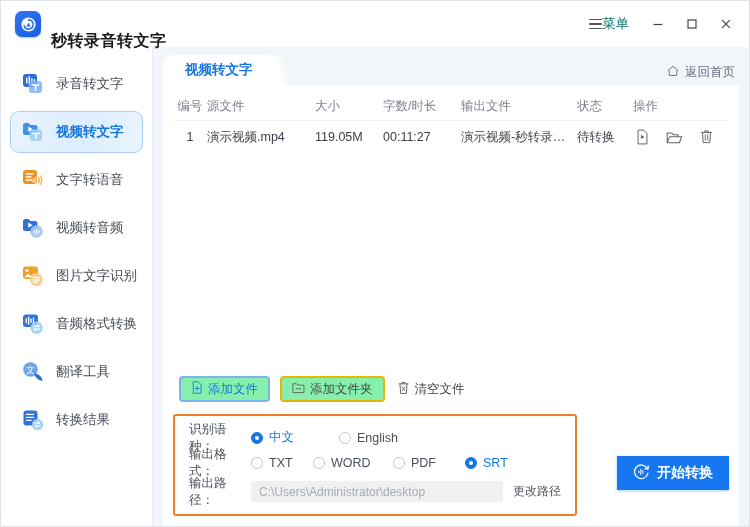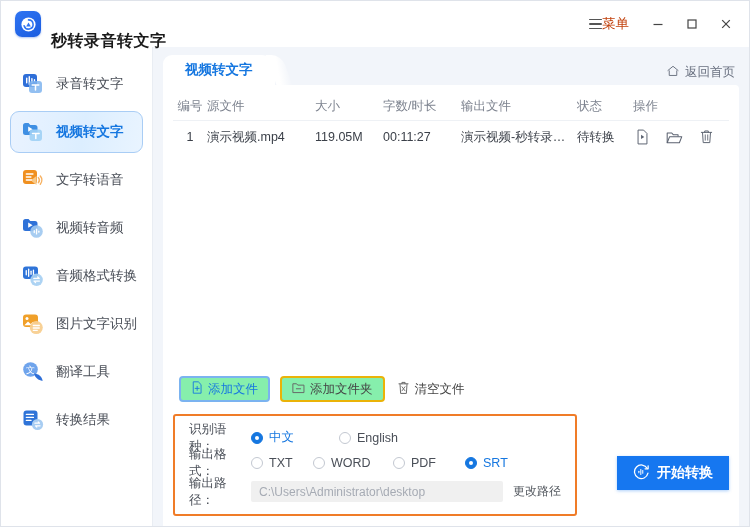--- a/index.html
+++ b/index.html
@@ -36,21 +36,21 @@
   }
   .logo svg{display:block}
   .app-title{
     margin-left:10px; font-size:16px; font-weight:bold; color:#1b1b1b;
     letter-spacing:.5px;
     margin-top:35px;
   }
   .tb-right{ margin-left:auto; display:flex; align-items:center; }
   .menu-btn{
     display:flex;align-items:center;
-    padding:5px 10px;border-radius:4px;color:#c2410c;font-size:13.5px;
+    padding:5px 10px;border-radius:4px;color:#0f766e;font-size:13.5px;
     cursor:default;
   }
   .hamburger{display:inline-flex;flex-direction:column;gap:3px;width:13px}
   .hamburger i{display:block;height:1.4px;background:#555;border-radius:1px}
   .win-btn{
     width:30px;height:30px;margin-left:4px;
     display:flex;align-items:center;justify-content:center;
     border-radius:3px;cursor:default;
   }
 
@@ -309,43 +309,43 @@
             <rect x="14.9" y="12.6" width="1.3" height="6" rx=".65" fill="#fff"></rect>
             <rect x="17.2" y="14.6" width="1.3" height="2.2" rx=".65" fill="#fff"></rect>
           </svg>
         </span>
         <span class="nav-label">视频转音频</span>
       </div>
 
       <div class="nav-item">
         <span class="nav-ico">
           <svg width="24" height="24" viewBox="0 0 24 24">
+            <rect x="2" y="2.5" width="15" height="12.5" rx="3" fill="#f0a02a"></rect>
+            <circle cx="6" cy="6.6" r="1.5" fill="#fff"></circle>
+            <path d="M3.4 13.2l3.6-3.8 2.6 2.6 2.2-2 3.6 3.2z" fill="#fff"></path>
+            <circle cx="15.3" cy="15.6" r="6.5" fill="#f8cf90" opacity=".95"></circle>
+            <path d="M12.3 13.5h6M12.3 16h6M12.3 18.3h4" stroke="#fff" stroke-width="1.3" stroke-linecap="round"></path>
+          </svg>
+        </span>
+        <span class="nav-label">图片文字识别</span>
+      </div>
+
+      <div class="nav-item">
+        <span class="nav-ico">
+          <svg width="24" height="24" viewBox="0 0 24 24">
             <rect x="2" y="2.5" width="15" height="12.5" rx="3" fill="#2f74d8"></rect>
             <rect x="4.6" y="6" width="1.3" height="5.5" rx=".65" fill="#fff"></rect>
             <rect x="7" y="4.6" width="1.3" height="8.3" rx=".65" fill="#fff"></rect>
             <rect x="9.4" y="6.6" width="1.3" height="4.3" rx=".65" fill="#fff"></rect>
             <rect x="11.8" y="5.4" width="1.3" height="6.6" rx=".65" fill="#fff"></rect>
             <circle cx="15.6" cy="15.8" r="6.2" fill="#a6cff2" opacity=".92"></circle>
             <path d="M12.8 14.4h5.4l-1.6-1.5M18.4 17.1h-5.4l1.6 1.5" stroke="#fff" stroke-width="1.3" fill="none" stroke-linecap="round" stroke-linejoin="round"></path>
           </svg>
         </span>
         <span class="nav-label">音频格式转换</span>
-      </div>
-
-      <div class="nav-item">
-        <span class="nav-ico">
-          <svg width="24" height="24" viewBox="0 0 24 24">
-            <rect x="2" y="2.5" width="15" height="12.5" rx="3" fill="#f0a02a"></rect>
-            <circle cx="6" cy="6.6" r="1.5" fill="#fff"></circle>
-            <path d="M3.4 13.2l3.6-3.8 2.6 2.6 2.2-2 3.6 3.2z" fill="#fff"></path>
-            <circle cx="15.3" cy="15.6" r="6.5" fill="#f8cf90" opacity=".95"></circle>
-            <path d="M12.3 13.5h6M12.3 16h6M12.3 18.3h4" stroke="#fff" stroke-width="1.3" stroke-linecap="round"></path>
-          </svg>
-        </span>
-        <span class="nav-label">图片文字识别</span>
       </div>
 
       <div class="nav-item">
         <span class="nav-ico">
           <svg width="24" height="24" viewBox="0 0 24 24">
             <circle cx="9.5" cy="9.5" r="7.3" fill="#6fa4ec"></circle>
             <text x="9.5" y="13" font-size="9" fill="#fff" text-anchor="middle" font-family="DejaVu Sans">文</text>
             <path d="M13 13.5c4.8.4 8 3 8.6 7.4-4.4-.6-7.4-3-8.6-7.4z" fill="#2f6fd8"></path>
           </svg>
         </span>

